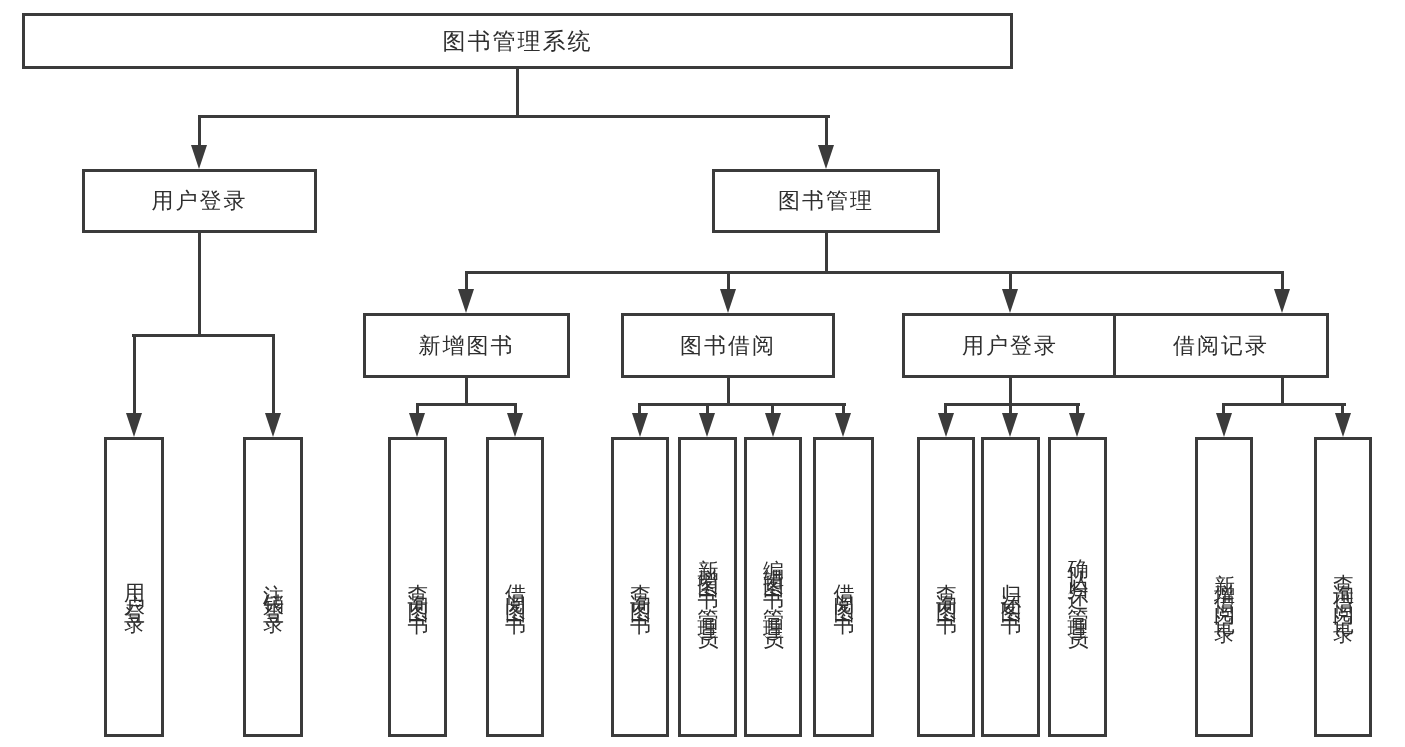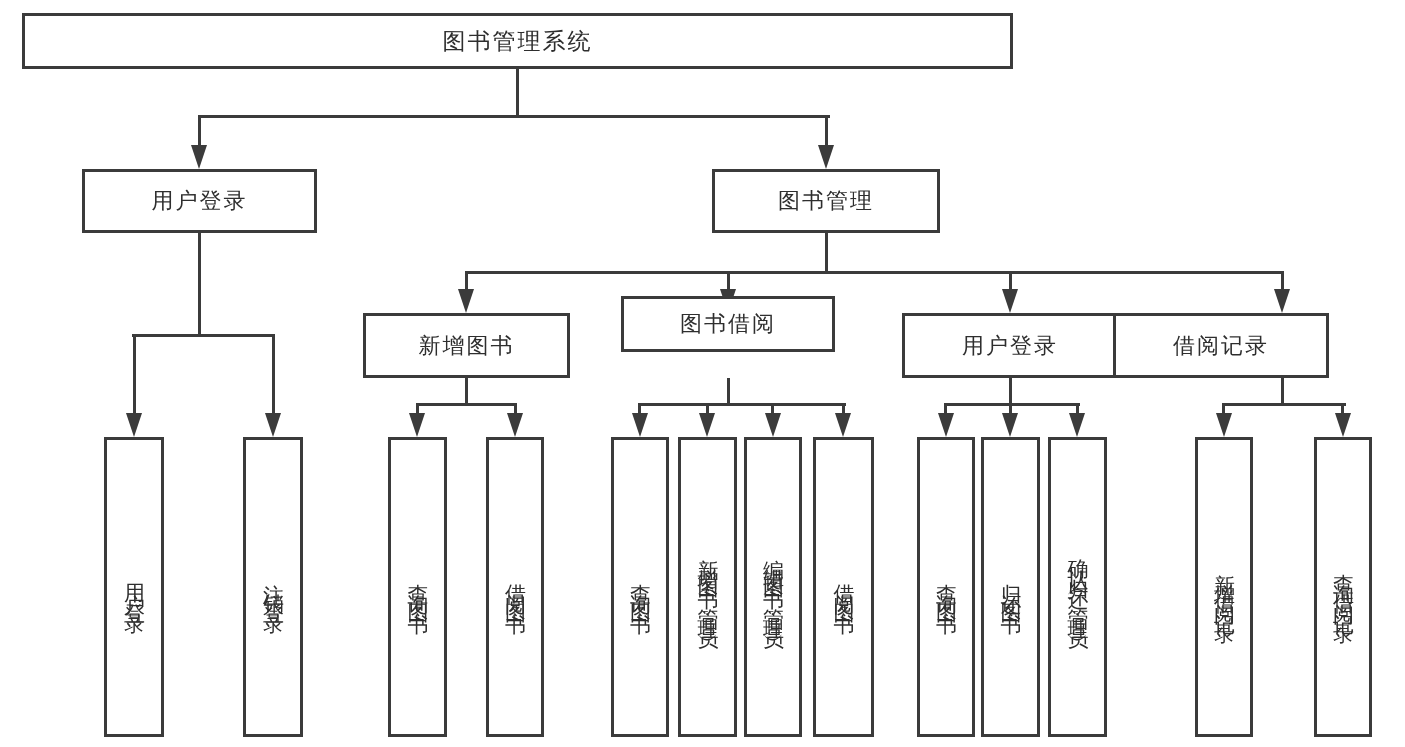--- a/index.html
+++ b/index.html
@@ -130,21 +130,21 @@
   <div class="box h" style="left:82px;top:169px;width:235px;height:64px">
     <span>用户登录</span>
   </div>
   <div class="box h" style="left:712px;top:169px;width:228px;height:64px">
     <span>图书管理</span>
   </div>
 
   <div class="box h" style="left:363px;top:313px;width:207px;height:65px">
     <span>新增图书</span>
   </div>
-  <div class="box h" style="left:621px;top:296px;width:214px;height:56px">
+  <div class="box h" style="left:621px;top:313px;width:214px;height:65px">
     <span>图书借阅</span>
   </div>
   <div class="box h" style="left:902px;top:313px;width:216px;height:65px">
     <span>用户登录</span>
   </div>
   <div class="box h" style="left:1113px;top:313px;width:216px;height:65px">
     <span>借阅记录</span>
   </div>
 
   <div class="box v" style="left:104px;top:437px;width:60px;height:300px">

